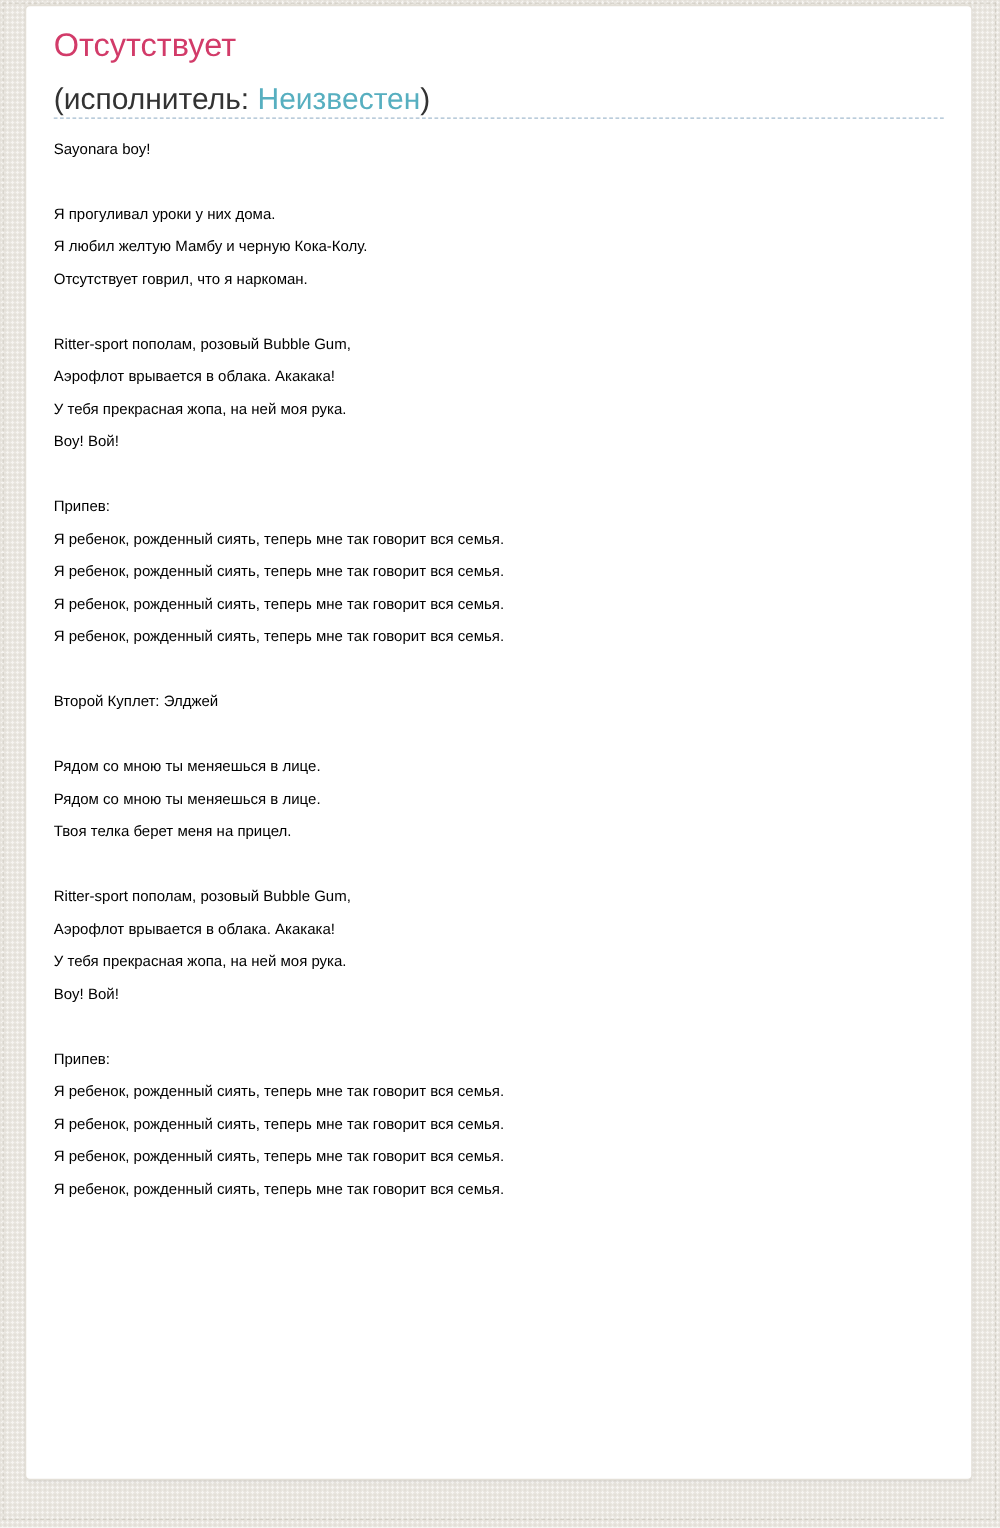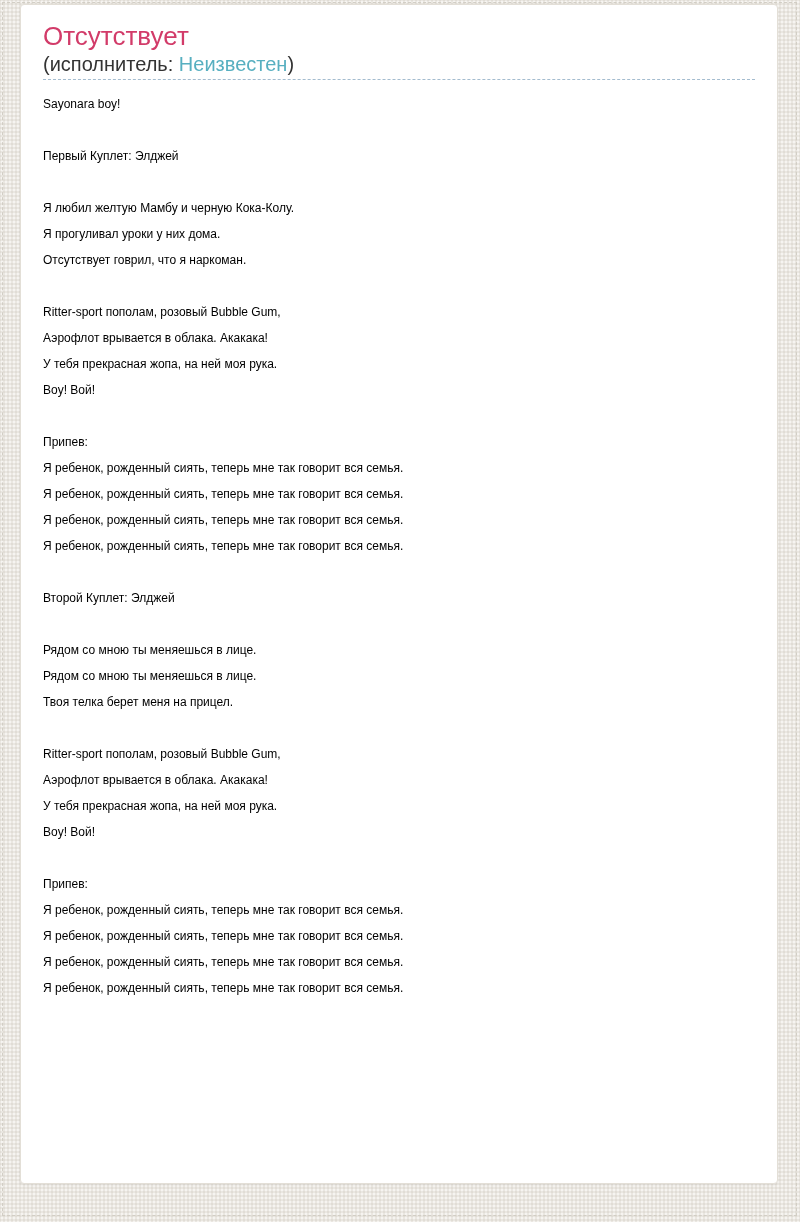--- a/index.html
+++ b/index.html
@@ -50,24 +50,24 @@
     padding: 17px 22px 0 22px;
   }
   .page-title {
     font-size: 26px;
     line-height: 29px;
     font-weight: 400;
     color: var(--title);
     letter-spacing: 0;
   }
   .subtitle {
-    font-size: 20px;
+    font-size: 24px;
     line-height: 21px;
     color: var(--subtitle-text);
-    margin-top: 3px;
+    margin-top: 18px;
   }
   .artist-link {
     color: var(--artist-link);
     text-decoration: none;
     cursor: pointer;
   }
   .header-separator {
     border-bottom: 1px dashed var(--separator);
     margin-top: 4px;
   }
@@ -93,25 +93,22 @@
     <span>(исполнитель: </span><a class="artist-link">Неизвестен</a><span>)</span>
   </div>
 
   <div class="header-separator"></div>
 
   <div class="lyrics">
       <div class="stanza">
         <div class="lyric-line">Sayonara boy!</div>
       </div>
       <div class="stanza">
-        <div class="lyric-line">Первый Куплет: Элджей</div>
-      </div>
-      <div class="stanza">
+        <div class="lyric-line">Я прогуливал уроки у них дома.</div>
         <div class="lyric-line">Я любил желтую Мамбу и черную Кока-Колу.</div>
-        <div class="lyric-line">Я прогуливал уроки у них дома.</div>
         <div class="lyric-line">Отсутствует говрил, что я наркоман.</div>
       </div>
       <div class="stanza">
         <div class="lyric-line">Ritter-sport пополам, розовый Bubble Gum,</div>
         <div class="lyric-line">Аэрофлот врывается в облака. Акакака!</div>
         <div class="lyric-line">У тебя прекрасная жопа, на ней моя рука.</div>
         <div class="lyric-line">Boy! Вой!</div>
       </div>
       <div class="stanza">
         <div class="lyric-line">Припев:</div>

